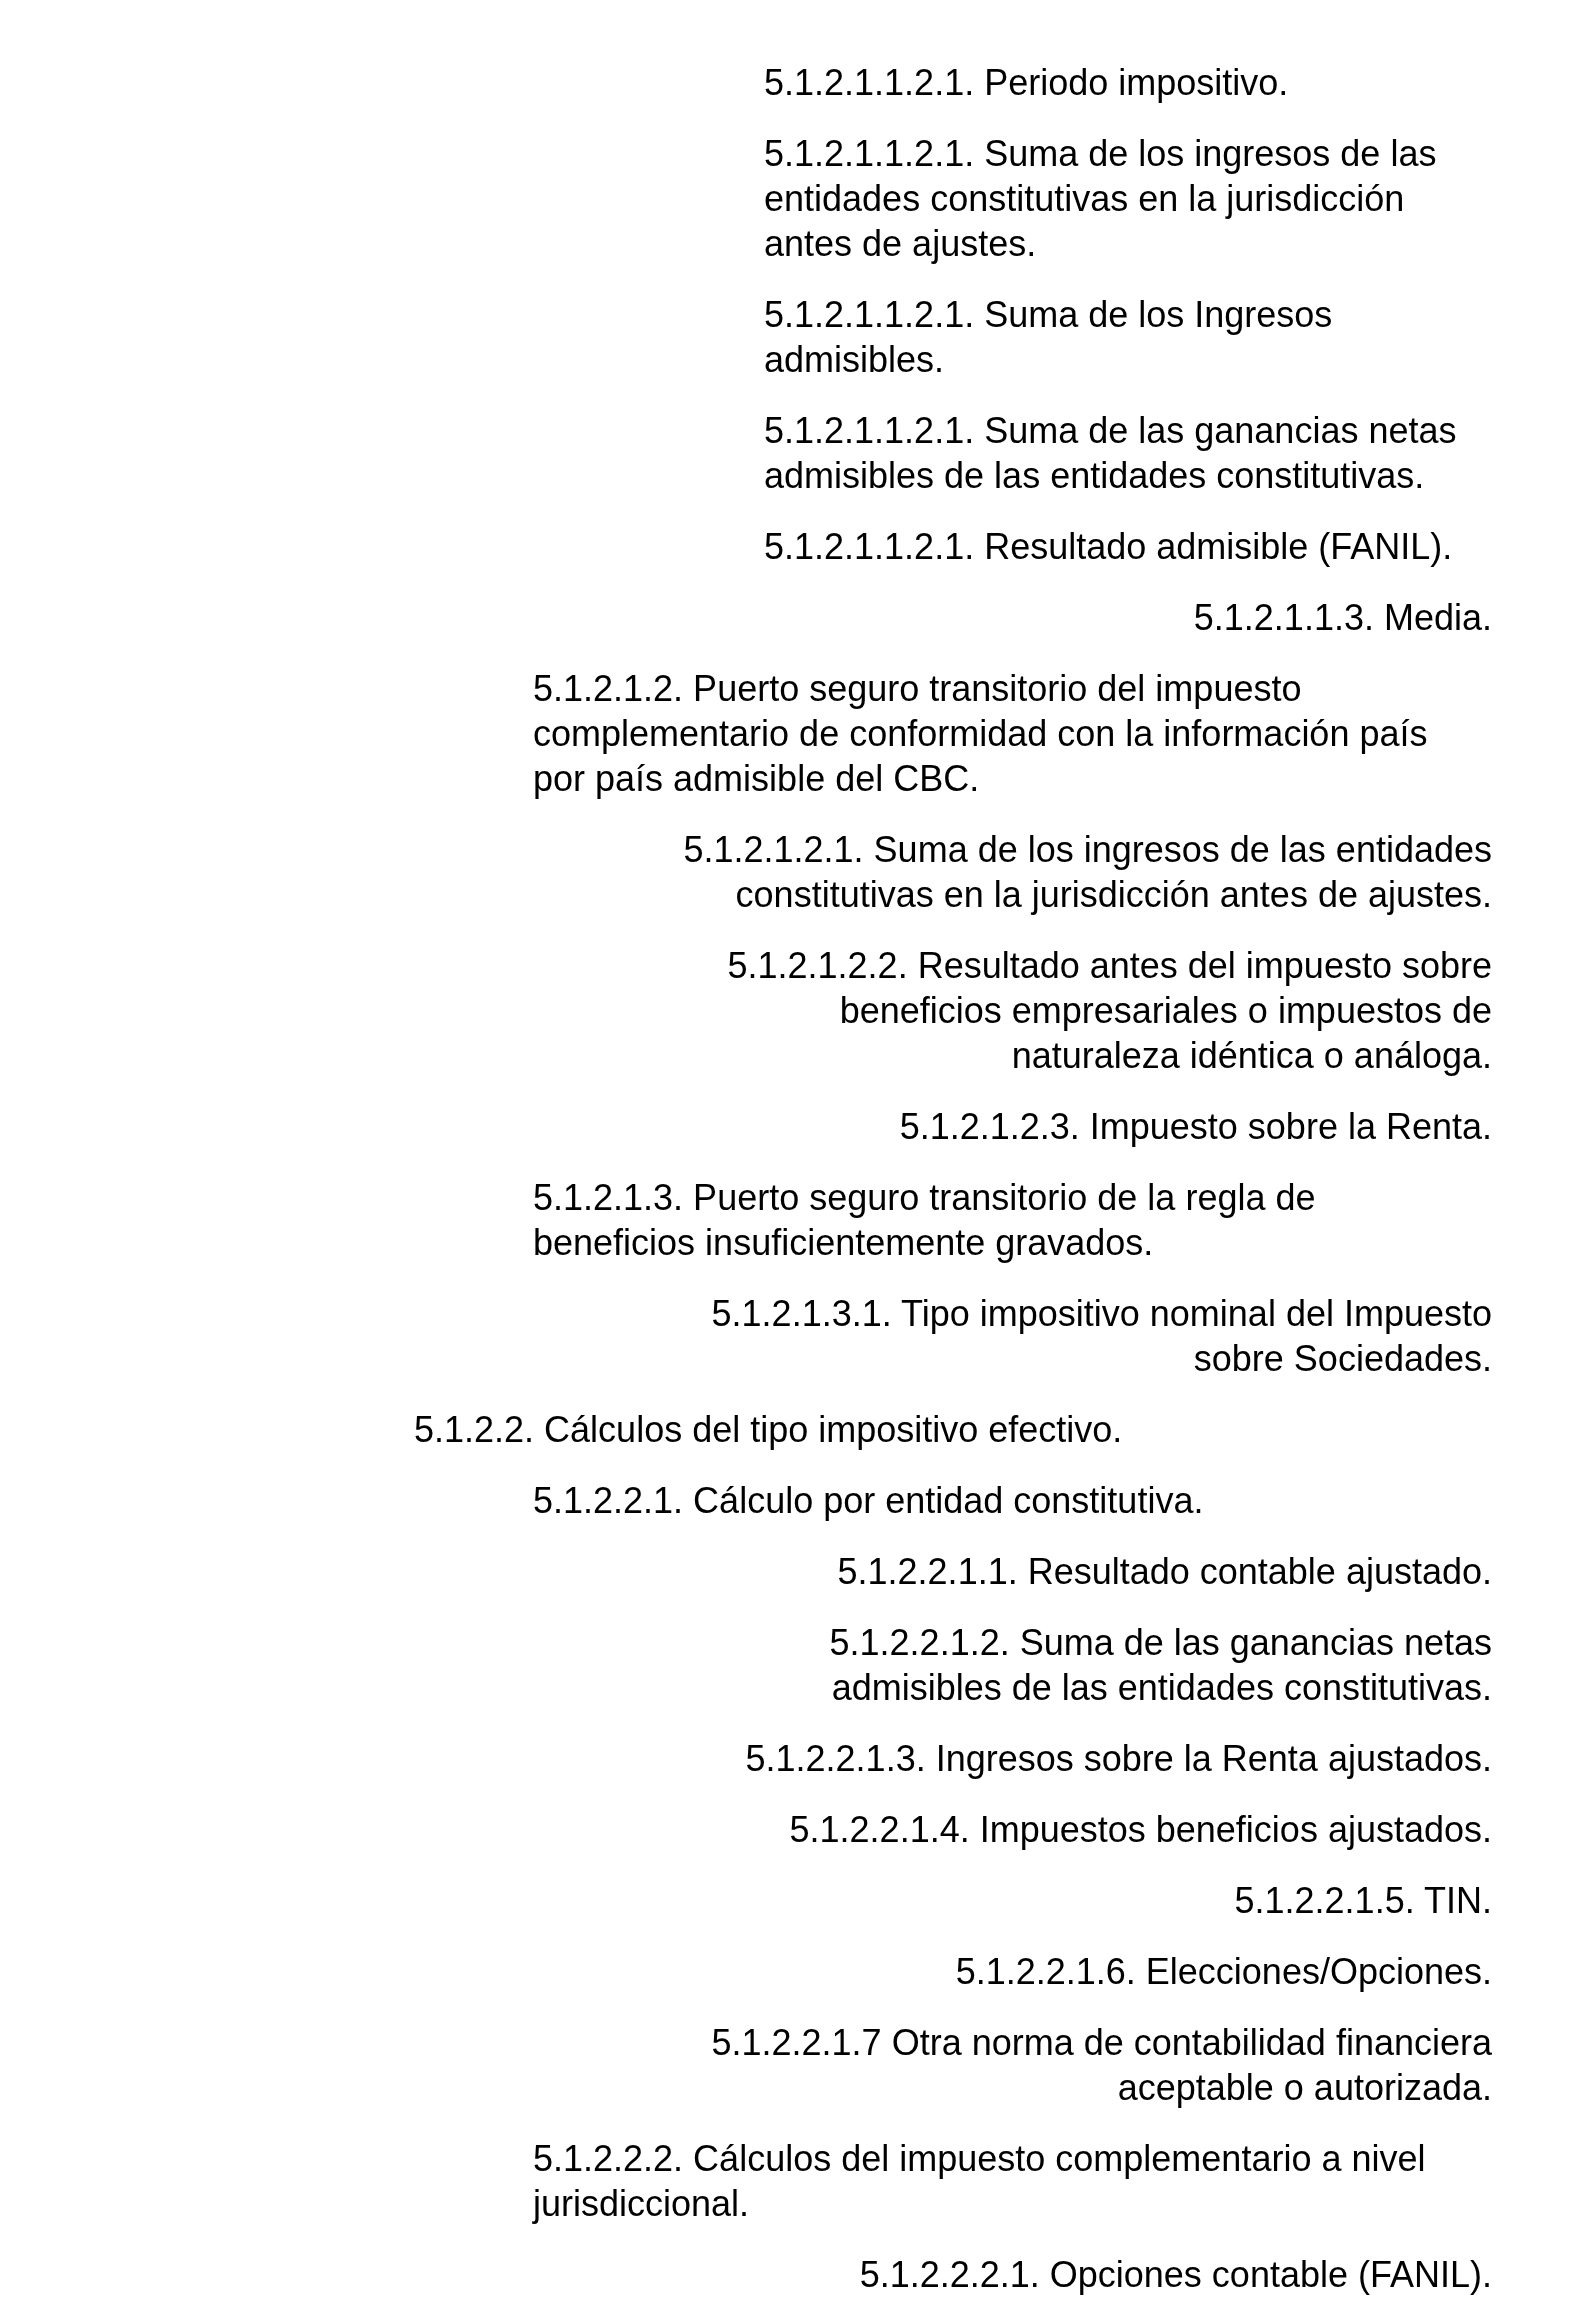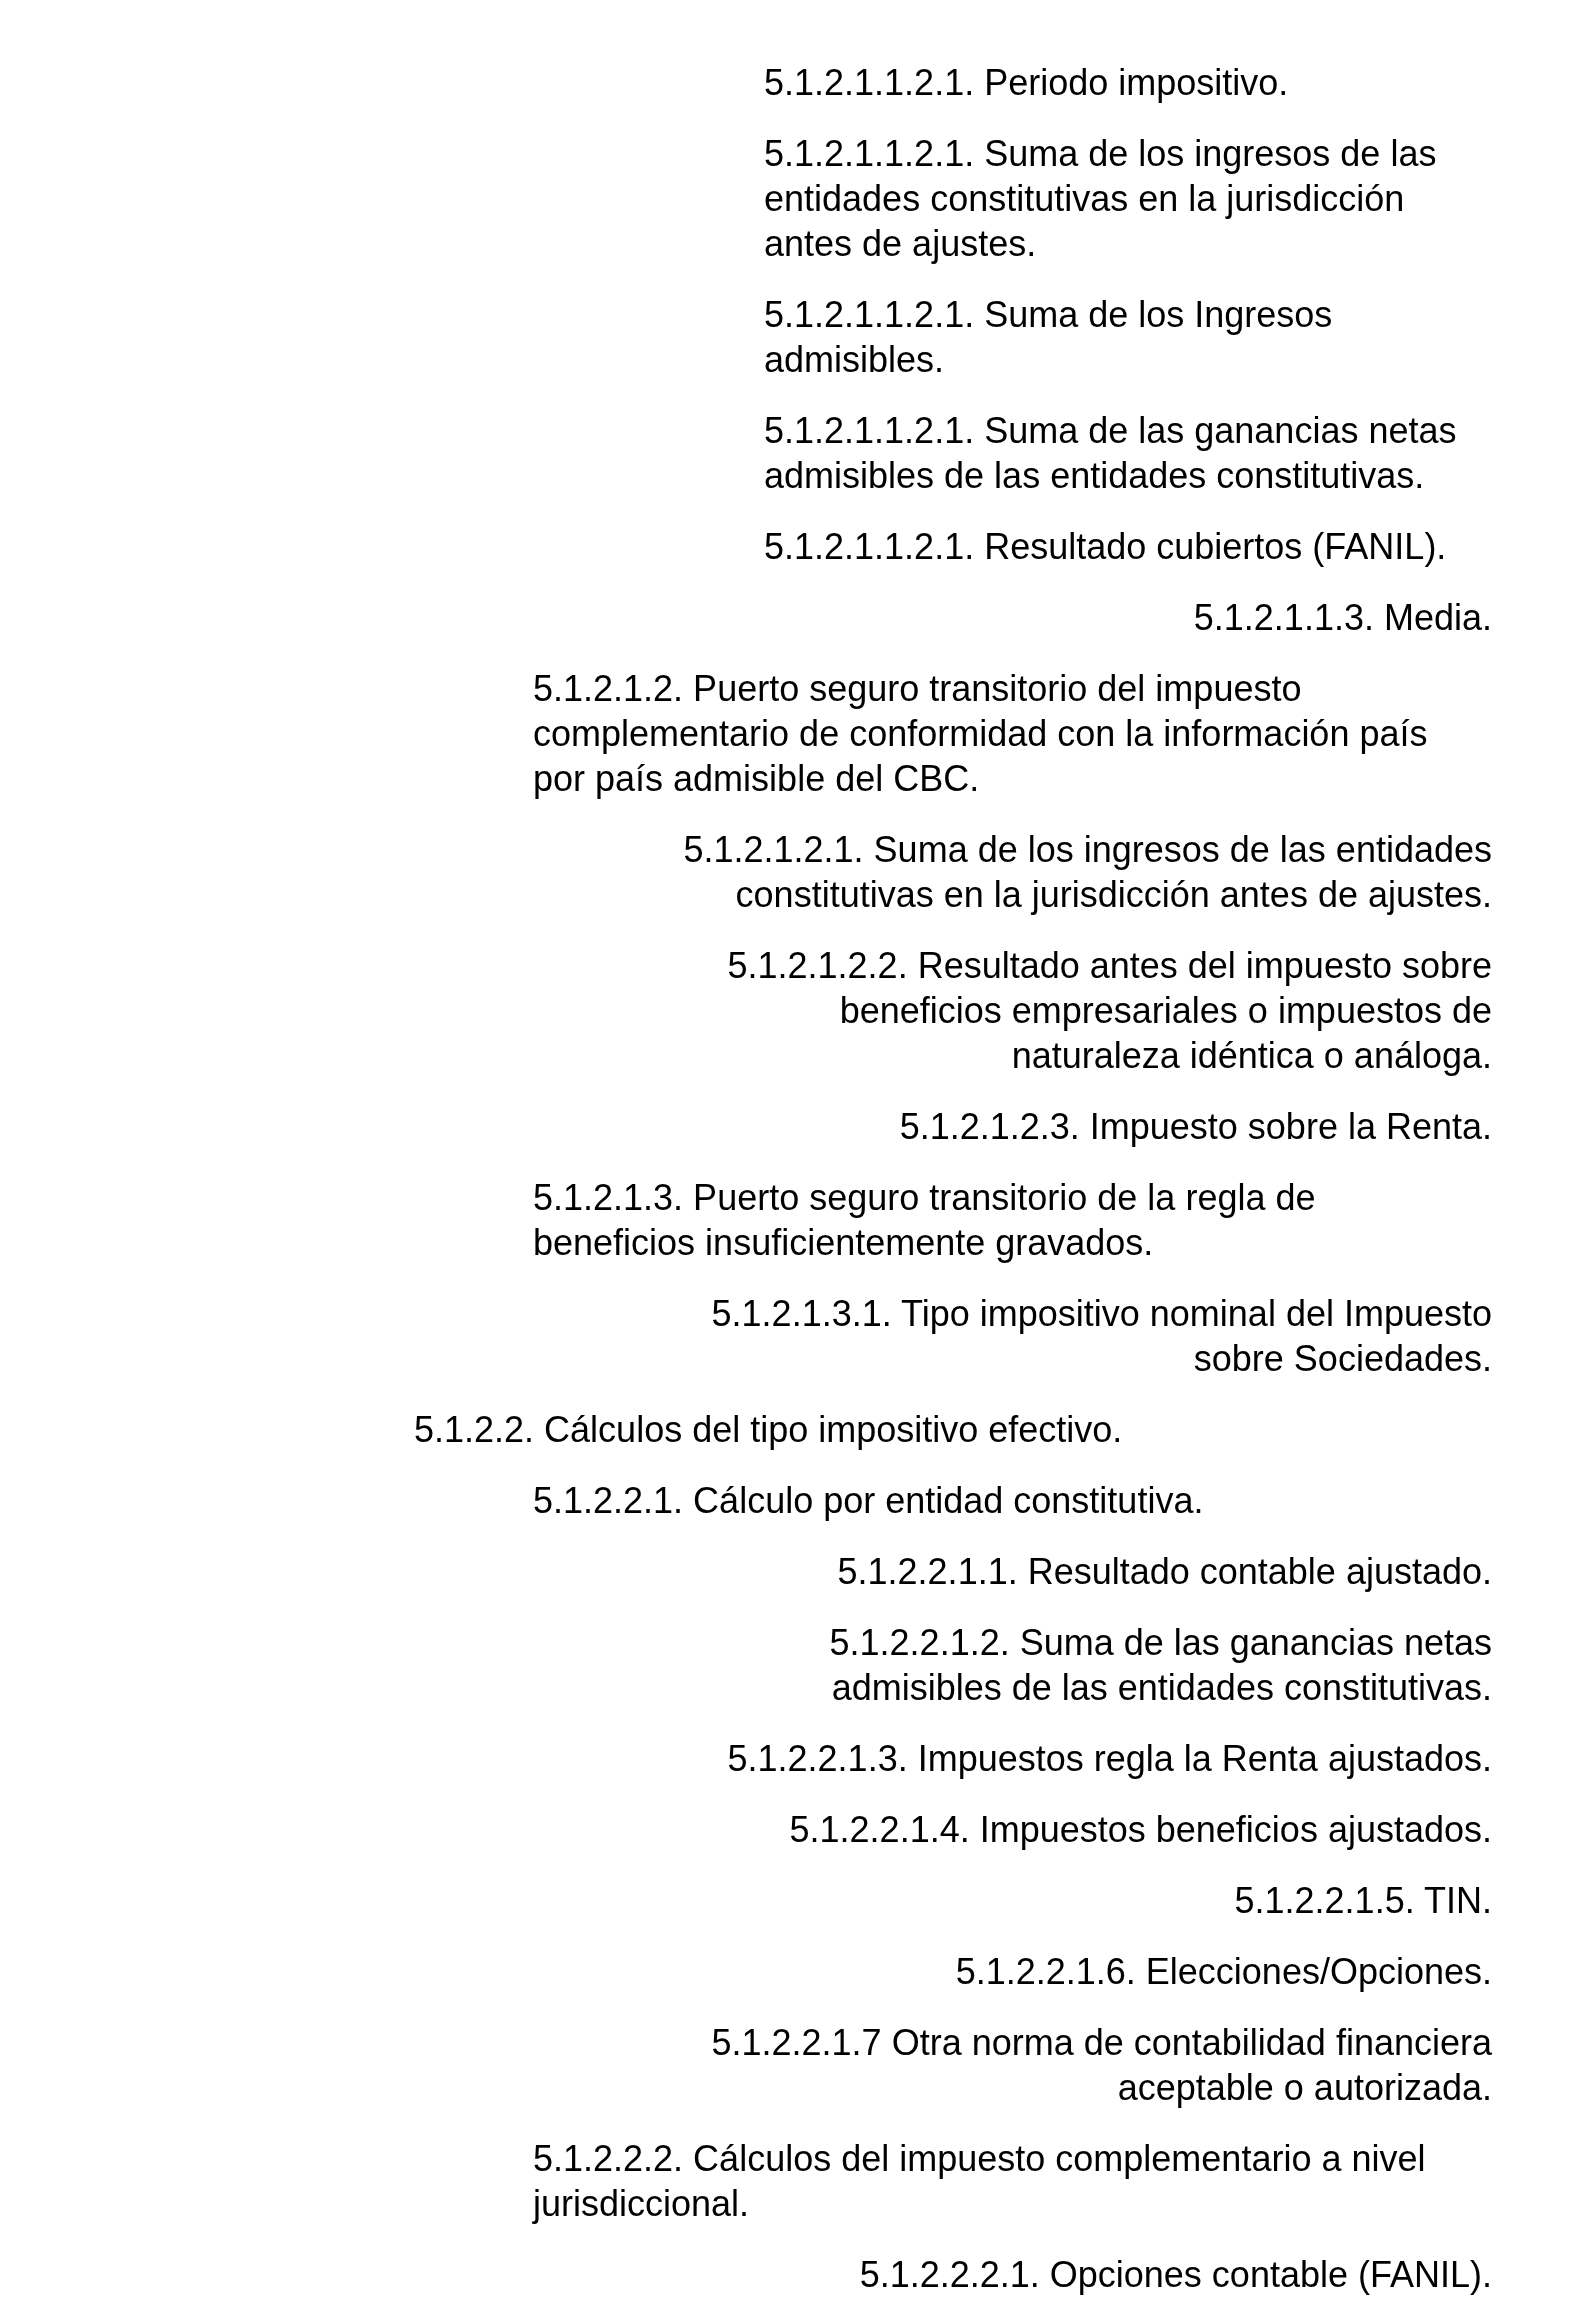--- a/index.html
+++ b/index.html
@@ -39,41 +39,41 @@
 <main class="page">
   <div>
       <p class="item lvl-5">5.1.2.1.1.2.1. Periodo impositivo.</p>
       <p class="item lvl-5">5.1.2.1.1.2.1. Suma de los ingresos de las
 entidades constitutivas en la jurisdicción
 antes de ajustes.</p>
       <p class="item lvl-5">5.1.2.1.1.2.1. Suma de los Ingresos
 admisibles.</p>
       <p class="item lvl-5">5.1.2.1.1.2.1. Suma de las ganancias netas
 admisibles de las entidades constitutivas.</p>
-      <p class="item lvl-5">5.1.2.1.1.2.1. Resultado cubiertos (FANIL).</p>
+      <p class="item lvl-5">5.1.2.1.1.2.1. Resultado admisible (FANIL).</p>
       <p class="item lvl-4">5.1.2.1.1.3. Media.</p>
       <p class="item lvl-3">5.1.2.1.2. Puerto seguro transitorio del impuesto
 complementario de conformidad con la información país
 por país admisible del CBC.</p>
       <p class="item lvl-4">5.1.2.1.2.1. Suma de los ingresos de las entidades
 constitutivas en la jurisdicción antes de ajustes.</p>
       <p class="item lvl-4">5.1.2.1.2.2. Resultado antes del impuesto sobre
 beneficios empresariales o impuestos de
 naturaleza idéntica o análoga.</p>
       <p class="item lvl-4">5.1.2.1.2.3. Impuesto sobre la Renta.</p>
       <p class="item lvl-3">5.1.2.1.3. Puerto seguro transitorio de la regla de
 beneficios insuficientemente gravados.</p>
       <p class="item lvl-4">5.1.2.1.3.1. Tipo impositivo nominal del Impuesto
 sobre Sociedades.</p>
       <p class="item lvl-2">5.1.2.2. Cálculos del tipo impositivo efectivo.</p>
       <p class="item lvl-3">5.1.2.2.1. Cálculo por entidad constitutiva.</p>
       <p class="item lvl-4">5.1.2.2.1.1. Resultado contable ajustado.</p>
       <p class="item lvl-4">5.1.2.2.1.2. Suma de las ganancias netas
 admisibles de las entidades constitutivas.</p>
-      <p class="item lvl-4">5.1.2.2.1.3. Impuestos regla la Renta ajustados.</p>
+      <p class="item lvl-4">5.1.2.2.1.3. Ingresos sobre la Renta ajustados.</p>
       <p class="item lvl-4">5.1.2.2.1.4. Impuestos beneficios ajustados.</p>
       <p class="item lvl-4">5.1.2.2.1.5. TIN.</p>
       <p class="item lvl-4">5.1.2.2.1.6. Elecciones/Opciones.</p>
       <p class="item lvl-4">5.1.2.2.1.7 Otra norma de contabilidad financiera
 aceptable o autorizada.</p>
       <p class="item lvl-3">5.1.2.2.2. Cálculos del impuesto complementario a nivel
 jurisdiccional.</p>
       <p class="item lvl-4">5.1.2.2.2.1. Opciones contable (FANIL).</p>
     </div>
 </main>

